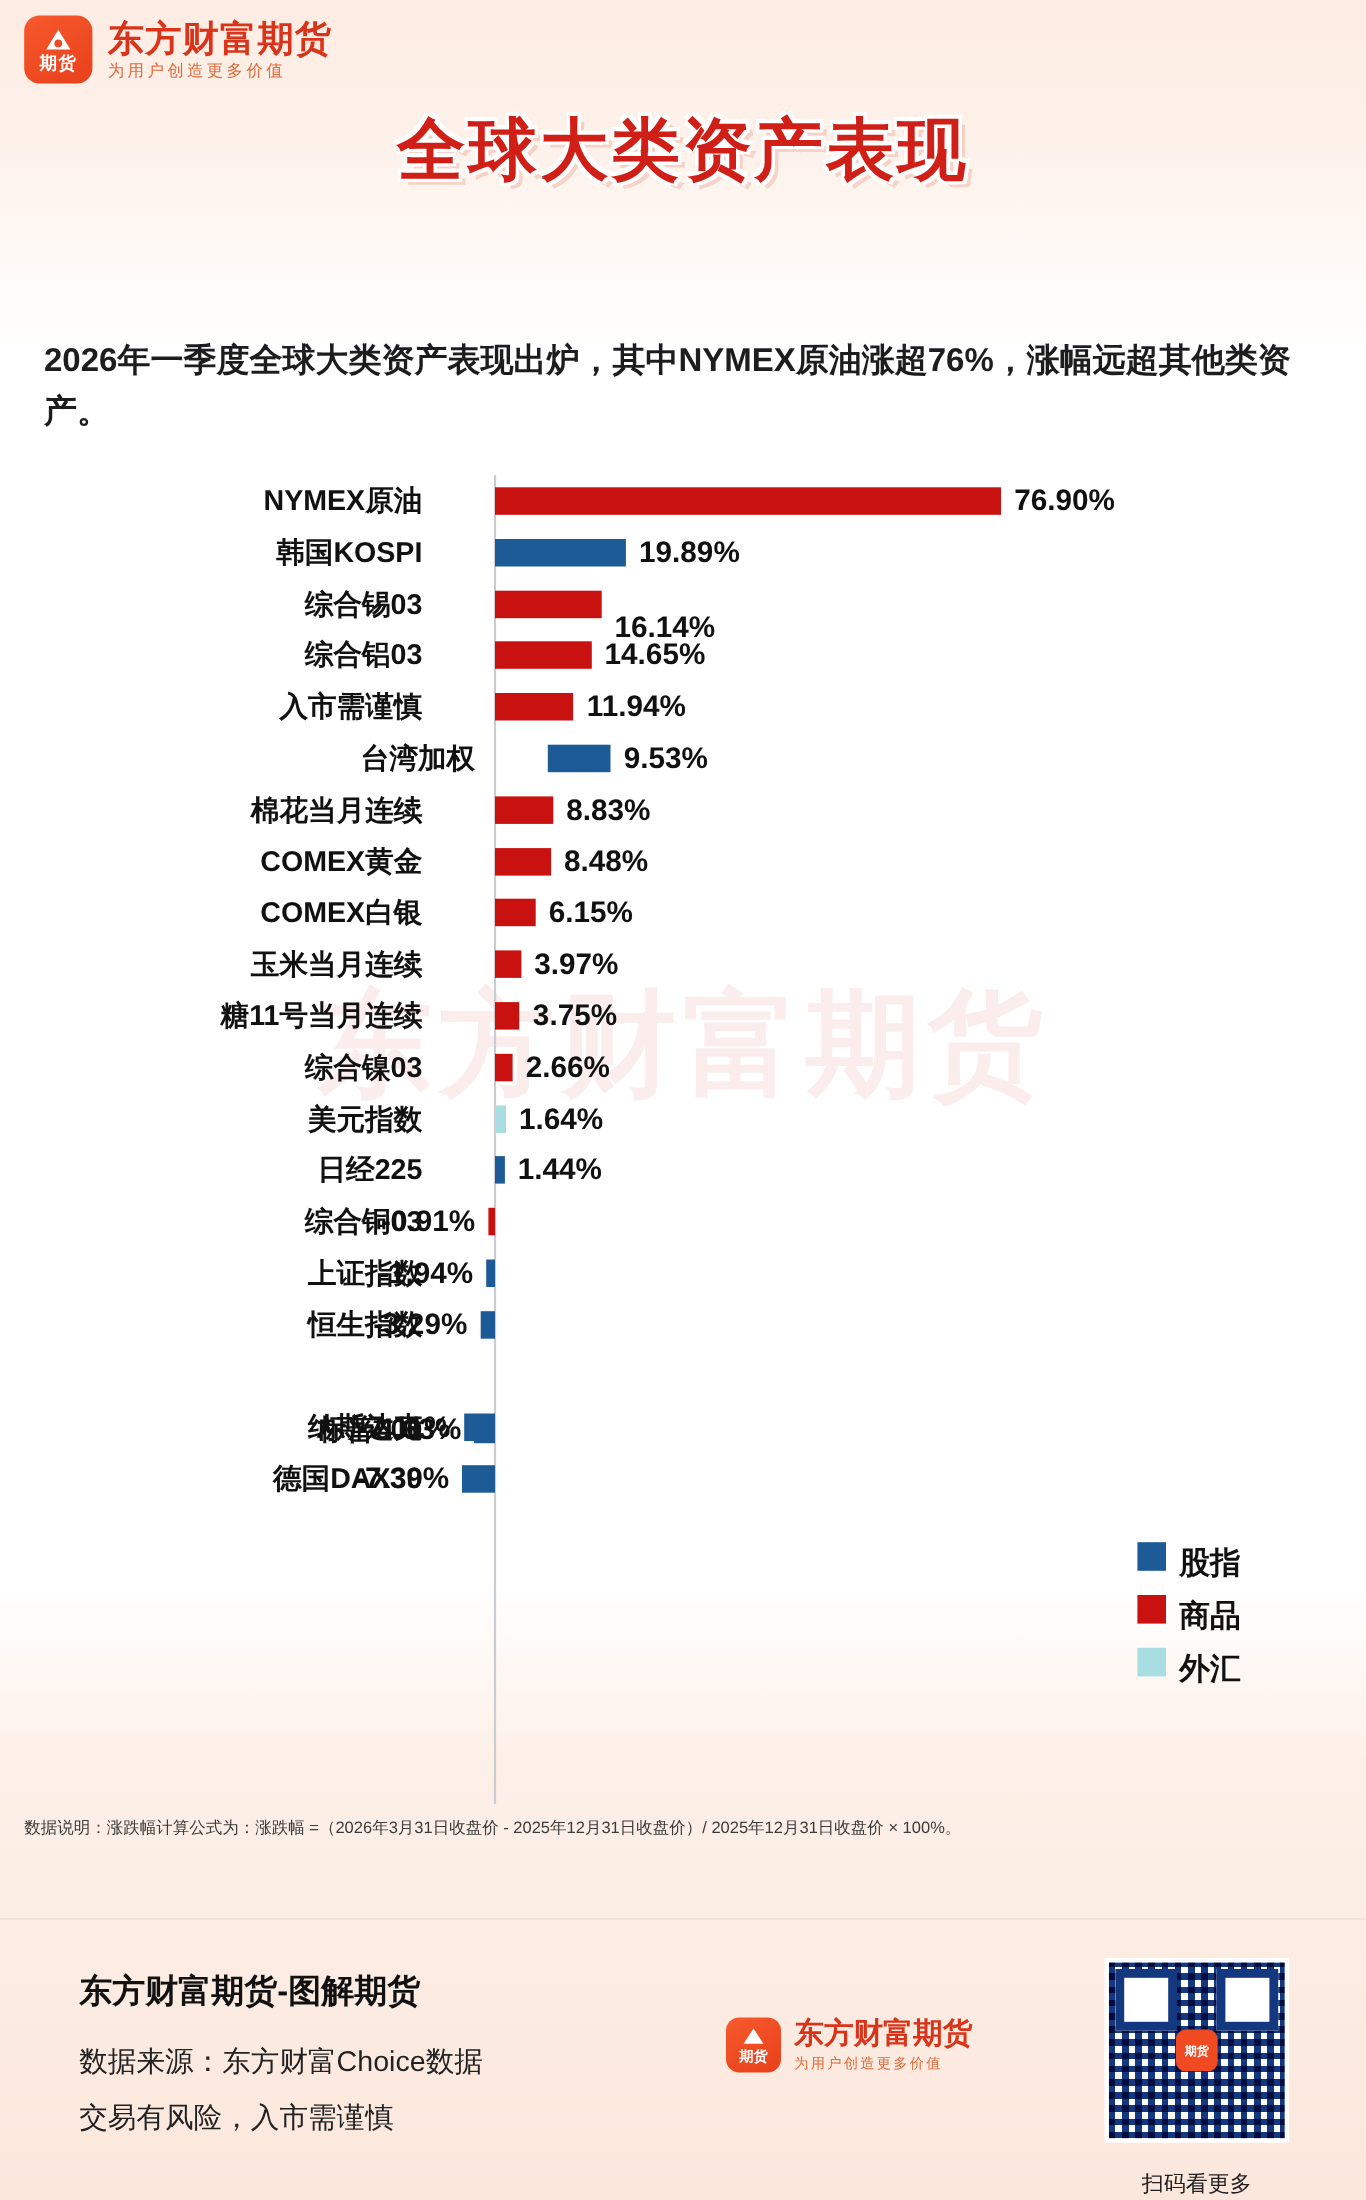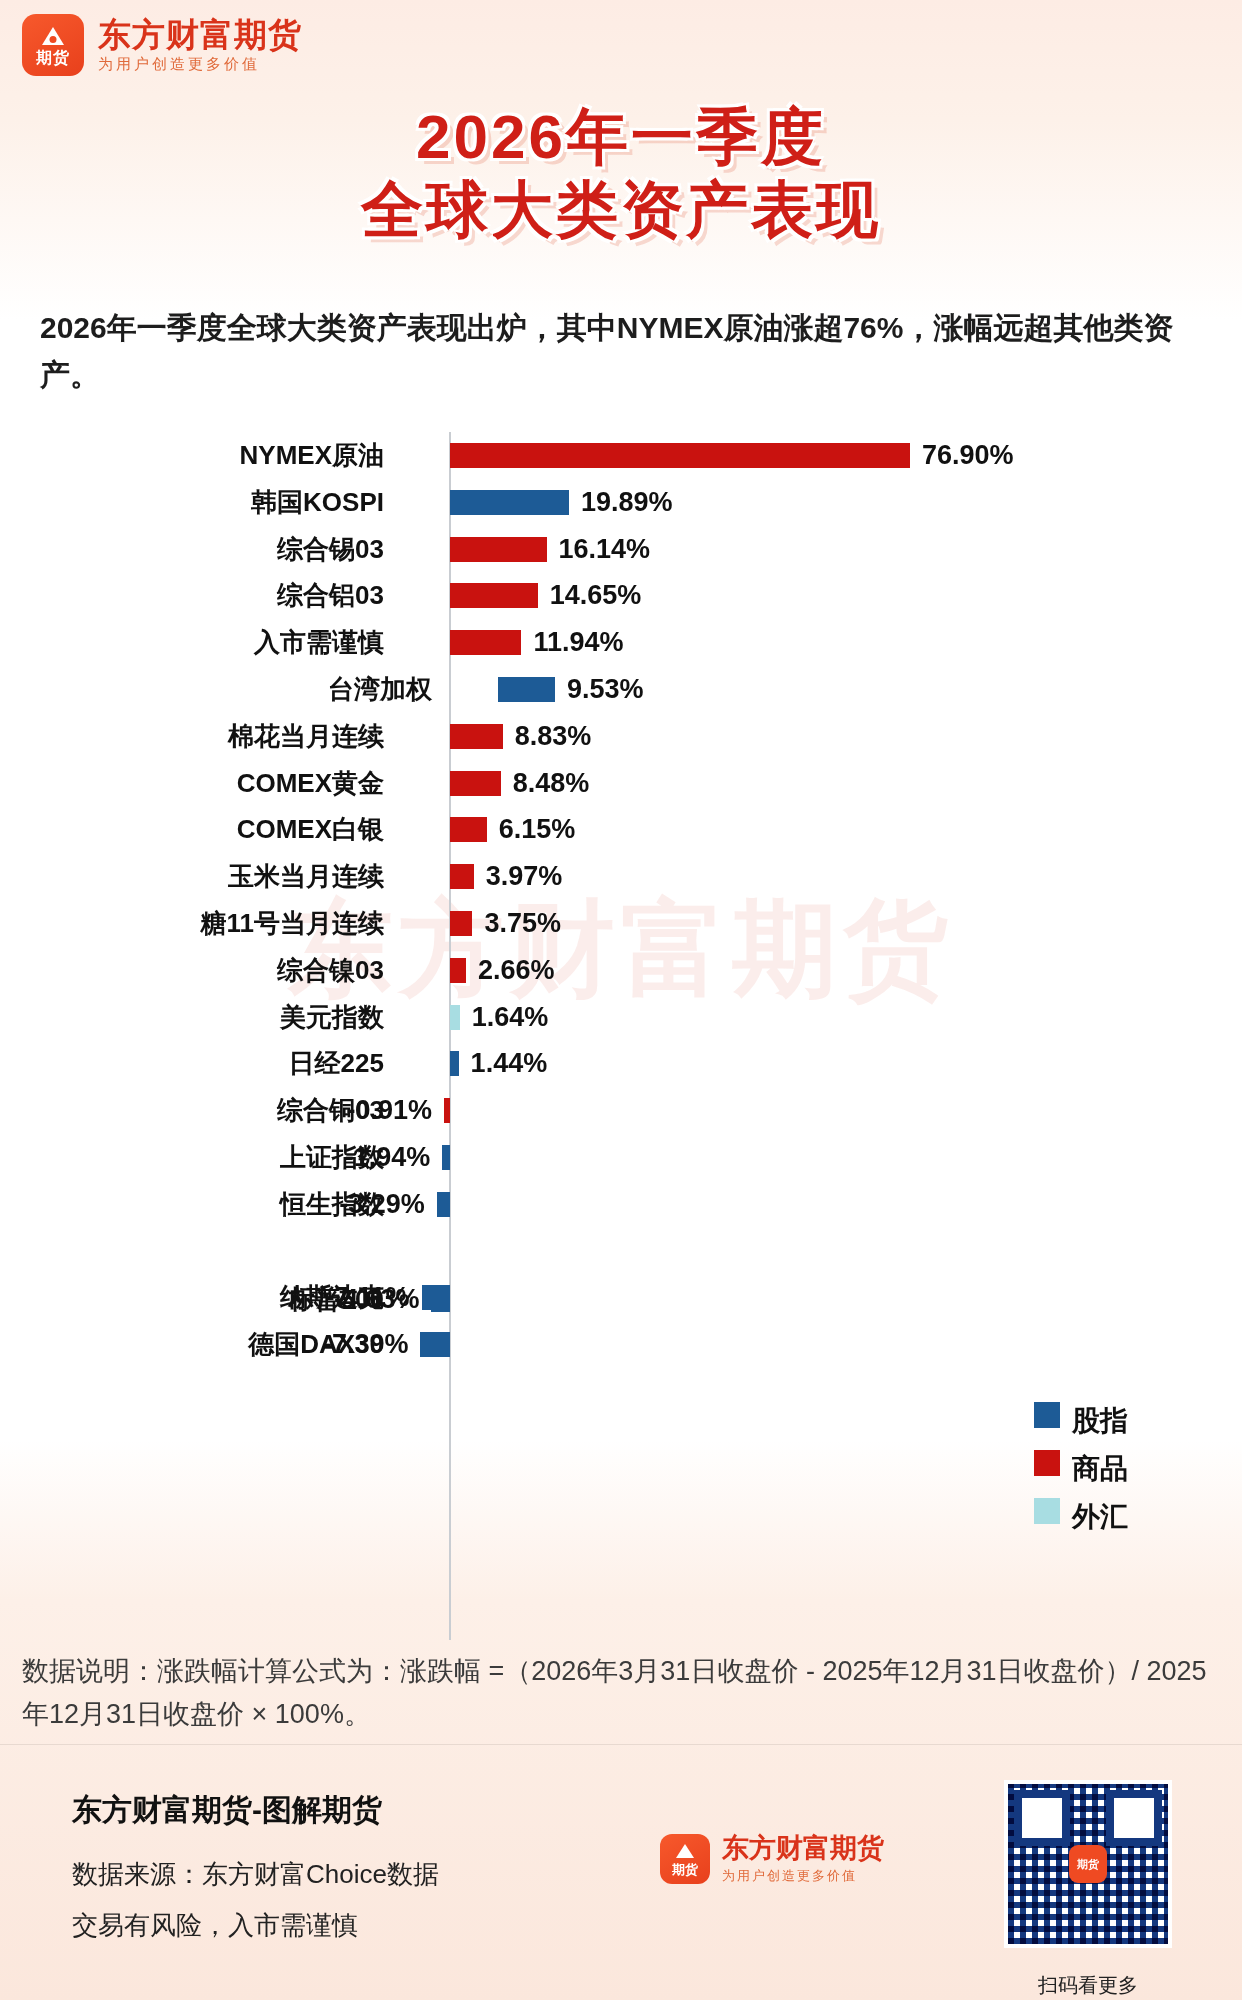--- a/index.html
+++ b/index.html
@@ -213,21 +213,21 @@
     font-weight: bold;
     color: #111111;
   }
 
   
   .note {
     position: absolute;
     top: 1650px;
     left: 22px;
     width: 1196px;
-    font-size: 27px;
+    font-size: 15px;
     line-height: 1.6;
     color: #3b3b3b;
   }
 
   
   .divider {
     position: absolute;
     top: 1744px;
     left: 0;
     width: 1242px;
@@ -368,21 +368,20 @@
       <div class="cone-dot"></div>
       <div class="logo-text">期货</div>
     </div>
     <div class="brand-names">
       <div class="brand-title">东方财富期货</div>
       <div class="brand-sub">为用户创造更多价值</div>
     </div>
   </div>
 
   <div class="title-block">
-    <div class="title-line">2026年一季度</div>
     <div class="title-line">全球大类资产表现</div>
   </div>
 
   <div class="intro">2026年一季度全球大类资产表现出炉，其中NYMEX原油涨超76%，涨幅远超其他类资产。</div>
 
   <div class="watermark">东方财富期货</div>
 
   <div class="chart">
     <div class="axis-line"></div>
     <div id="rows">
@@ -392,21 +391,21 @@
           <div class="val val-pos" style="left: 922px;">76.90%</div>
         </div>
         <div class="row" style="top: 46.8px;">
           <div class="row-label">韩国KOSPI</div>
           <div class="bar" style="background: rgb(29, 91, 150); left: 450px; width: 118.978px;"></div>
           <div class="val val-pos" style="left: 580.978px;">19.89%</div>
         </div>
         <div class="row" style="top: 93.6px;">
           <div class="row-label">综合锡03</div>
           <div class="bar" style="background: rgb(201, 18, 15); left: 450px; width: 96.5462px;"></div>
-          <div class="val val-pos" style="left: 558.546px;">16.14%</div>
+          <div class="val val-pos" style="left: 558.546px; margin-top: 21px;">16.14%</div>
         </div>
         <div class="row" style="top: 140.4px;">
           <div class="row-label">综合铝03</div>
           <div class="bar" style="background: rgb(201, 18, 15); left: 450px; width: 87.6333px;"></div>
           <div class="val val-pos" style="left: 549.633px;">14.65%</div>
         </div>
         <div class="row" style="top: 187.2px;">
           <div class="row-label">入市需谨慎</div>
           <div class="bar" style="background: rgb(201, 18, 15); left: 450px; width: 71.4226px;"></div>
           <div class="val val-pos" style="left: 533.423px;">11.94%</div>

